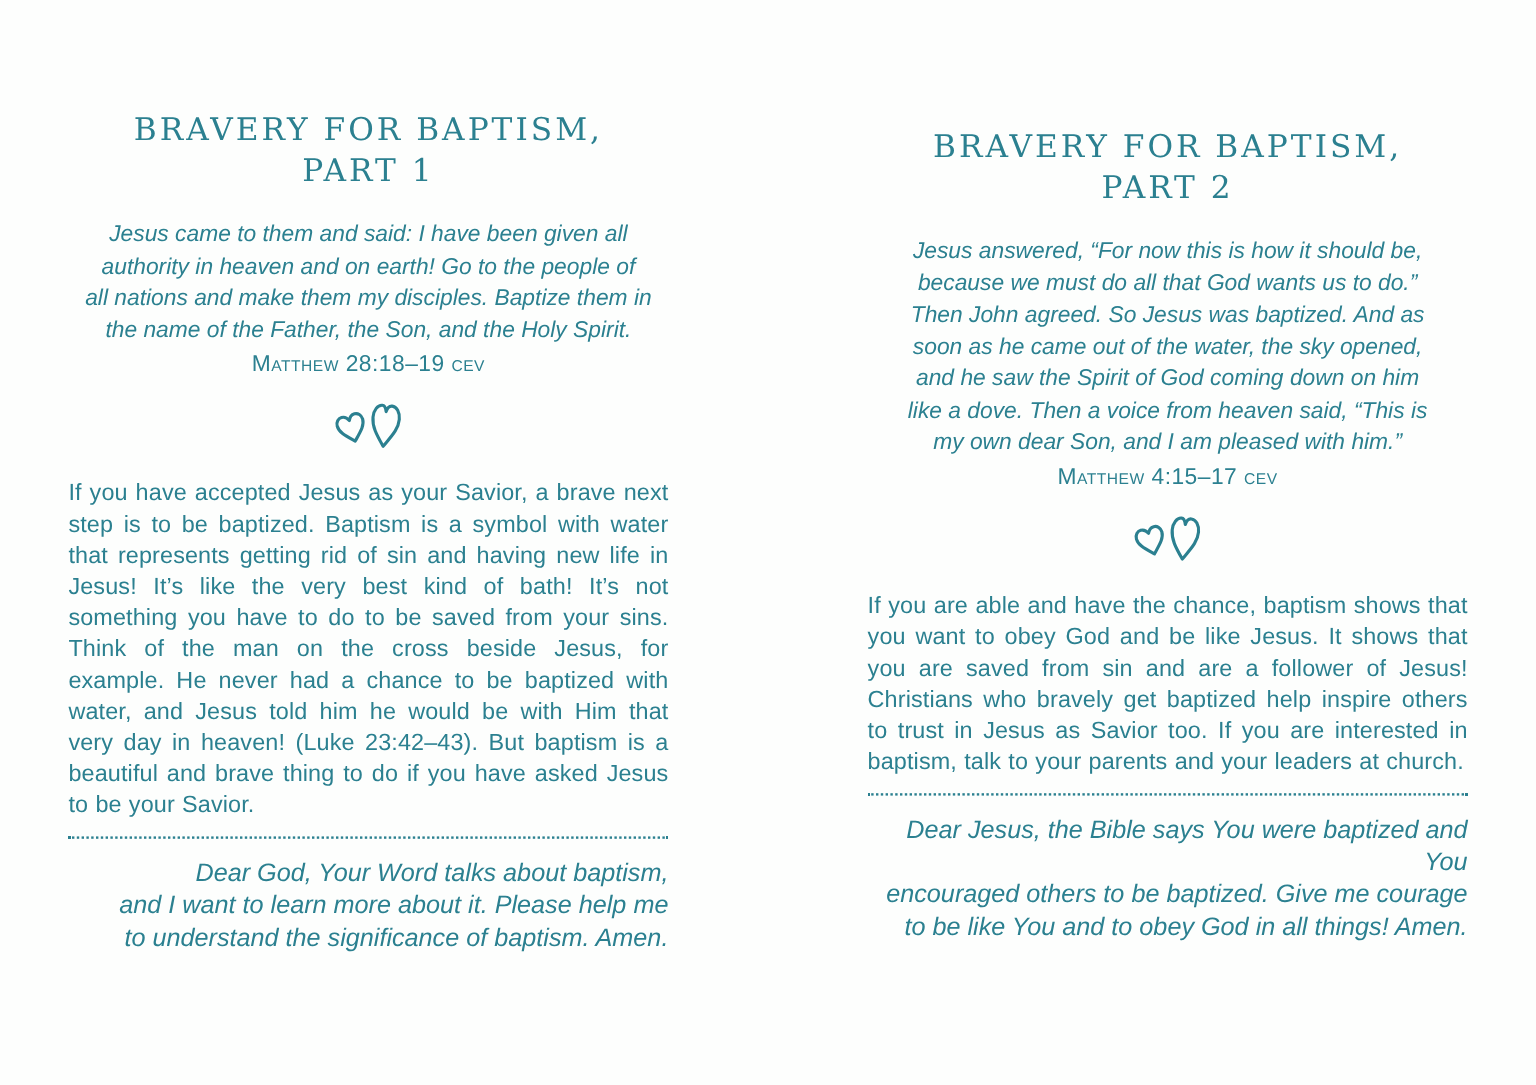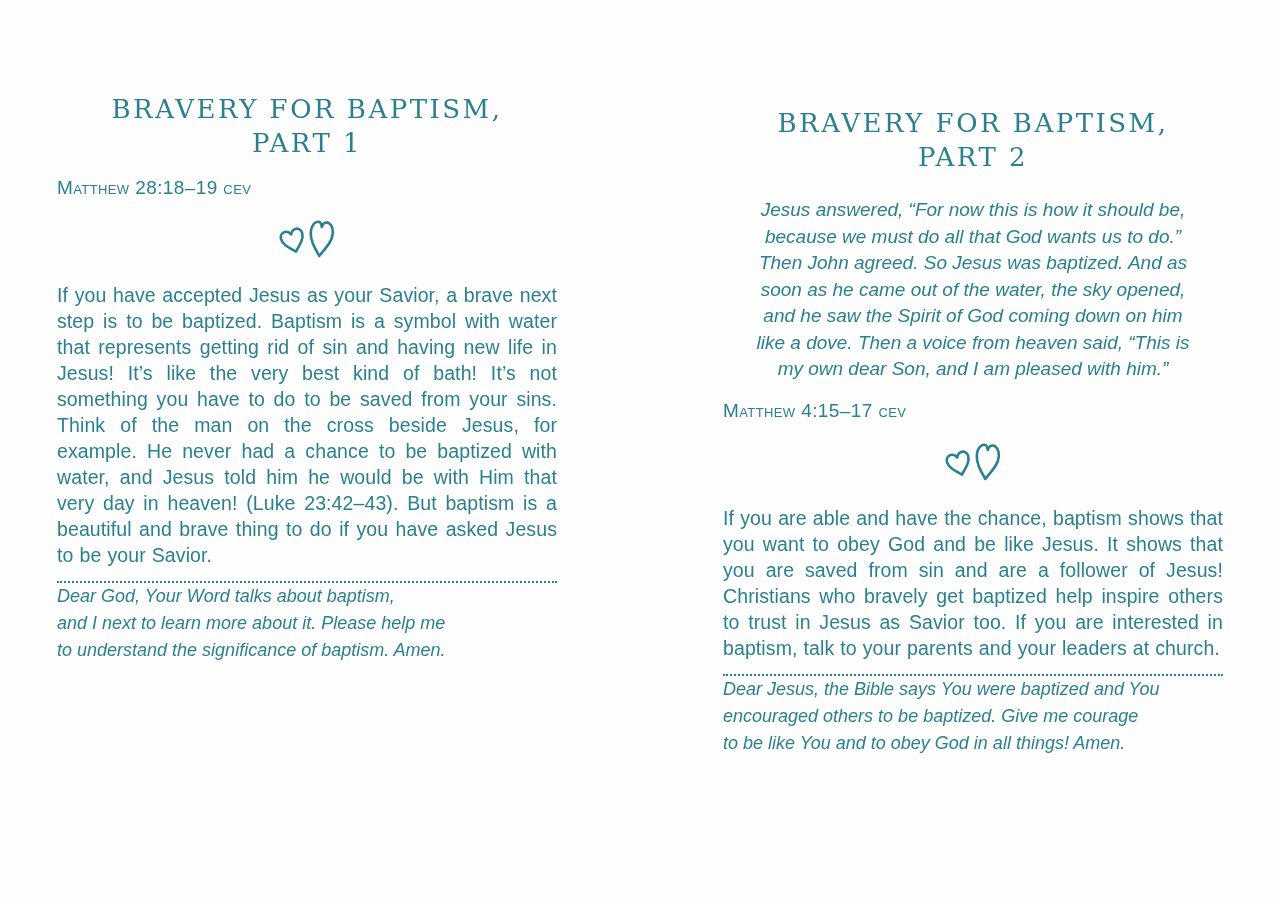--- a/index.html
+++ b/index.html
@@ -37,78 +37,83 @@
   }
   .scripture {
     margin-top: 23px;
     font-style: italic;
     font-size: 19px;
     line-height: 26.5px;
     text-align: center;
     white-space: pre-line;
   }
   .attribution {
-    margin-top: 16px;
+    margin-top: 3px;
     font-variant: small-caps;
     font-size: 19px;
     line-height: 24px;
     letter-spacing: 0.4px;
-    text-align: left;
+    text-align: center;
   }
   .hearts {
     display: block;
     margin: 10px auto 0 auto;
   }
   .body-text {
     margin-top: 22px;
     font-size: 19.5px;
     line-height: 26px;
     text-align: justify;
     letter-spacing: 0.1px;
     word-spacing: 0.5px;
   }
   .divider {
     margin-top: 13px;
     border: none;
     border-bottom: 2px dotted #2b8090;
     height: 0;
   }
   .prayer {
+    margin-top: 15px;
     font-style: italic;
-    font-size: 18px;
+    font-size: 21px;
     line-height: 27px;
-    text-align: left;
+    text-align: right;
     white-space: pre-line;
   }
 </style>
 </head>
 <body>
 
 <div class="spread">
 
   <div class="page page-left">
     <div class="page-title">BRAVERY FOR BAPTISM,
 PART 1</div>
 
+    <div class="scripture">Jesus came to them and said: I have been given all
+authority in heaven and on earth! Go to the people of
+all nations and make them my disciples. Baptize them in
+the name of the Father, the Son, and the Holy Spirit.</div>
 
     <div class="attribution">Matthew 28:18–19 cev</div>
 
     <svg class="hearts" width="66" height="50" viewBox="0 0 66 50">
       <g fill="none" stroke="#2b8090" stroke-width="2.6" stroke-linecap="round" stroke-linejoin="round">
         <path transform="rotate(-16 19 31)" d="M19 42 C12.5 35.5 8 31.5 8 26 C8 22.4 10.5 20 13.4 20 C15.8 20 17.9 21.7 19 24.2 C20.1 21.7 22.2 20 24.6 20 C27.5 20 30 22.4 30 26 C30 31.5 25.5 35.5 19 42 Z"></path>
         <path transform="rotate(5 47 26)" d="M47 46 C40.5 36.5 36.5 30.5 36.5 22.5 C36.5 16.5 39.6 12 43.4 12 C45.6 12 46.4 14.2 47 17 C47.6 14.2 49.4 12 51.6 12 C55.4 12 58.5 16.5 58.5 22.5 C58.5 30.5 53.5 36.5 47 46 Z"></path>
       </g>
     </svg>
 
     <div class="body-text">If you have accepted Jesus as your Savior, a brave next step is to be baptized. Baptism is a symbol with water that represents getting rid of sin and having new life in Jesus! It’s like the very best kind of bath! It’s not something you have to do to be saved from your sins. Think of the man on the cross beside Jesus, for example. He never had a chance to be baptized with water, and Jesus told him he would be with Him that very day in heaven! (Luke 23:42–43). But baptism is a beautiful and brave thing to do if you have asked Jesus to be your Savior.</div>
 
     <div class="divider"></div>
 
     <div class="prayer">Dear God, Your Word talks about baptism,
-and I next to learn more about it. Please help me
+and I want to learn more about it. Please help me
 to understand the significance of baptism. Amen.</div>
 
   </div>
 
   <div class="page page-right">
     <div class="page-title">BRAVERY FOR BAPTISM,
 PART 2</div>
 
     <div class="scripture">Jesus answered, “For now this is how it should be,
 because we must do all that God wants us to do.”

